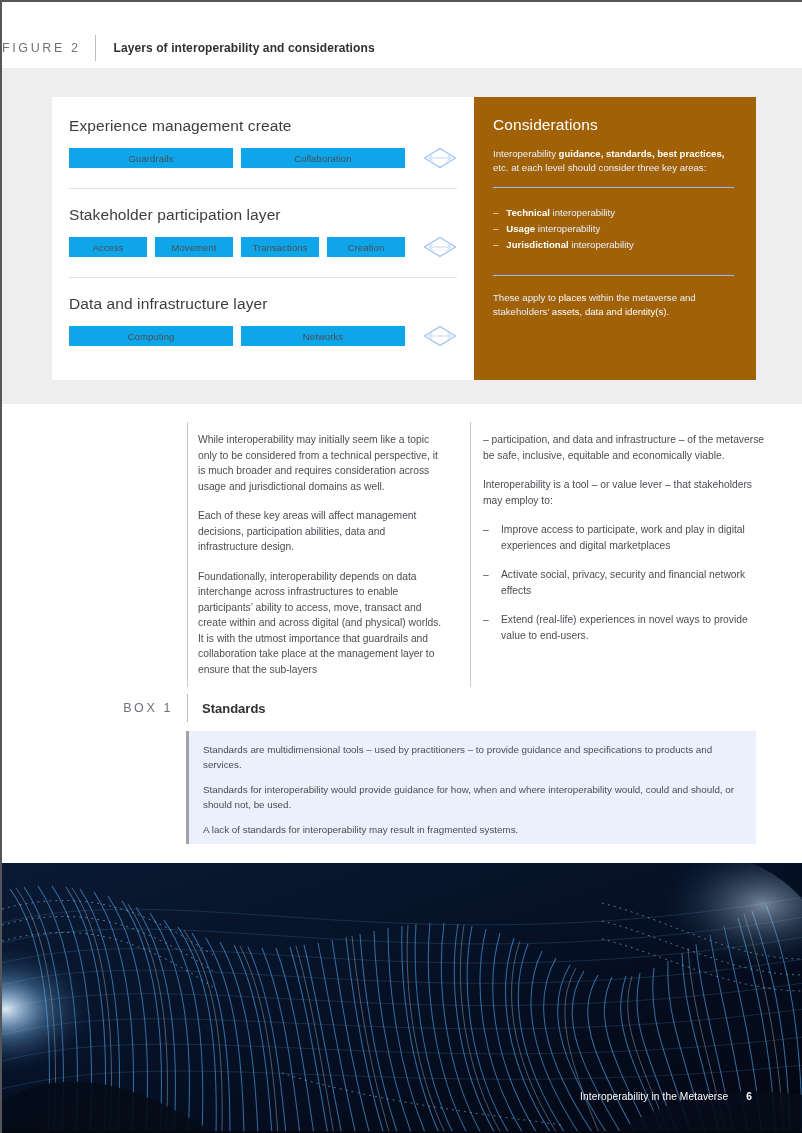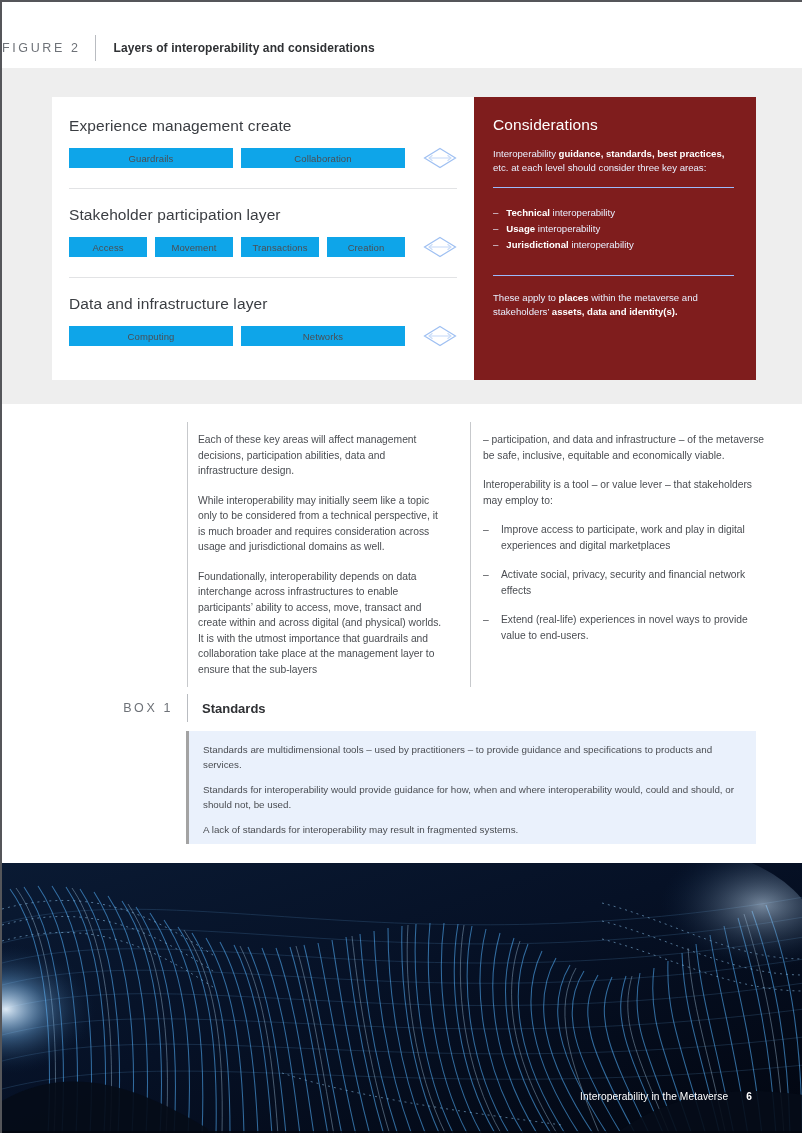--- a/index.html
+++ b/index.html
@@ -79,21 +79,21 @@
   }
   .hexicon svg { display: block; }
   .layer-sep {
     width: 388px; height: 1px; background: #e2e3e5;
     margin: 19px 0 17px 0;
   }
 
   
   .fig-right {
     width: 282px; height: 283px;
-    background: #7f1d1d;
+    background: #a16207;
     color: #ffffff;
     padding: 19px 22px 0 19px;
   }
   .cons-title {
     font-size: 15.5px; font-weight: 400; margin-bottom: 13px;
     letter-spacing: .1px; color: #ffffff;
   }
   .cons-p {
     font-size: 9.6px; line-height: 13.5px;
     color: #e8effe;
@@ -107,21 +107,21 @@
   .cons-list { list-style: none; }
   .cons-list li {
     font-size: 9.6px; line-height: 16px; color: #e8effe;
     display: flex; gap: 8px;
   }
   .cons-list li b { color: #ffffff; font-weight: 700; }
   .dash { color: #e8effe; }
   .cons-foot {
     font-size: 9.6px; line-height: 13.5px; color: #e8effe;
   }
-  .cons-foot b { color: #ffffff; font-weight: 700; }
+  .cons-foot b { color: #ffffff; font-weight: 400; }
 
   
   .cols {
     position: absolute; left: 185px; top: 420px;
     width: 585px; height: 265px;
     display: flex;
   }
   .col-rule-left {
     position: absolute; left: 0; top: 0;
     width: 1px; height: 265px; background: #c7c9cc;
@@ -282,22 +282,22 @@
       </ul>
       <div class="cons-rule" style="margin:22px 0 15px 0;"></div>
       <div class="cons-foot"><span>These apply to </span><b>places</b><span> within the metaverse and stakeholders’ </span><b>assets, data and identity(s).</b></div>
     </div>
 
   </div>
 
   <div class="cols">
     <div class="col-rule-left"></div>
     <div class="col first">
+      <p>While interoperability may initially seem like a topic only to be considered from a technical perspective, it is much broader and requires consideration across usage and jurisdictional domains as well.</p>
       <p>Each of these key areas will affect management decisions, participation abilities, data and infrastructure design.</p>
-      <p>While interoperability may initially seem like a topic only to be considered from a technical perspective, it is much broader and requires consideration across usage and jurisdictional domains as well.</p>
       <p>Foundationally, interoperability depends on data interchange across infrastructures to enable participants’ ability to access, move, transact and create within and across digital (and physical) worlds. It is with the utmost importance that guardrails and collaboration take place at the management layer to ensure that the sub-layers</p>
     </div>
     <div class="col second">
       <p>– participation, and data and infrastructure – of the metaverse be safe, inclusive, equitable and economically viable.</p>
       <p>Interoperability is a tool – or value lever – that stakeholders may employ to:</p>
       <ul class="bullets">
         <li>
           <span class="bdash">–</span>
           <span>Improve access to participate, work and play in digital experiences and digital marketplaces</span>
         </li>

